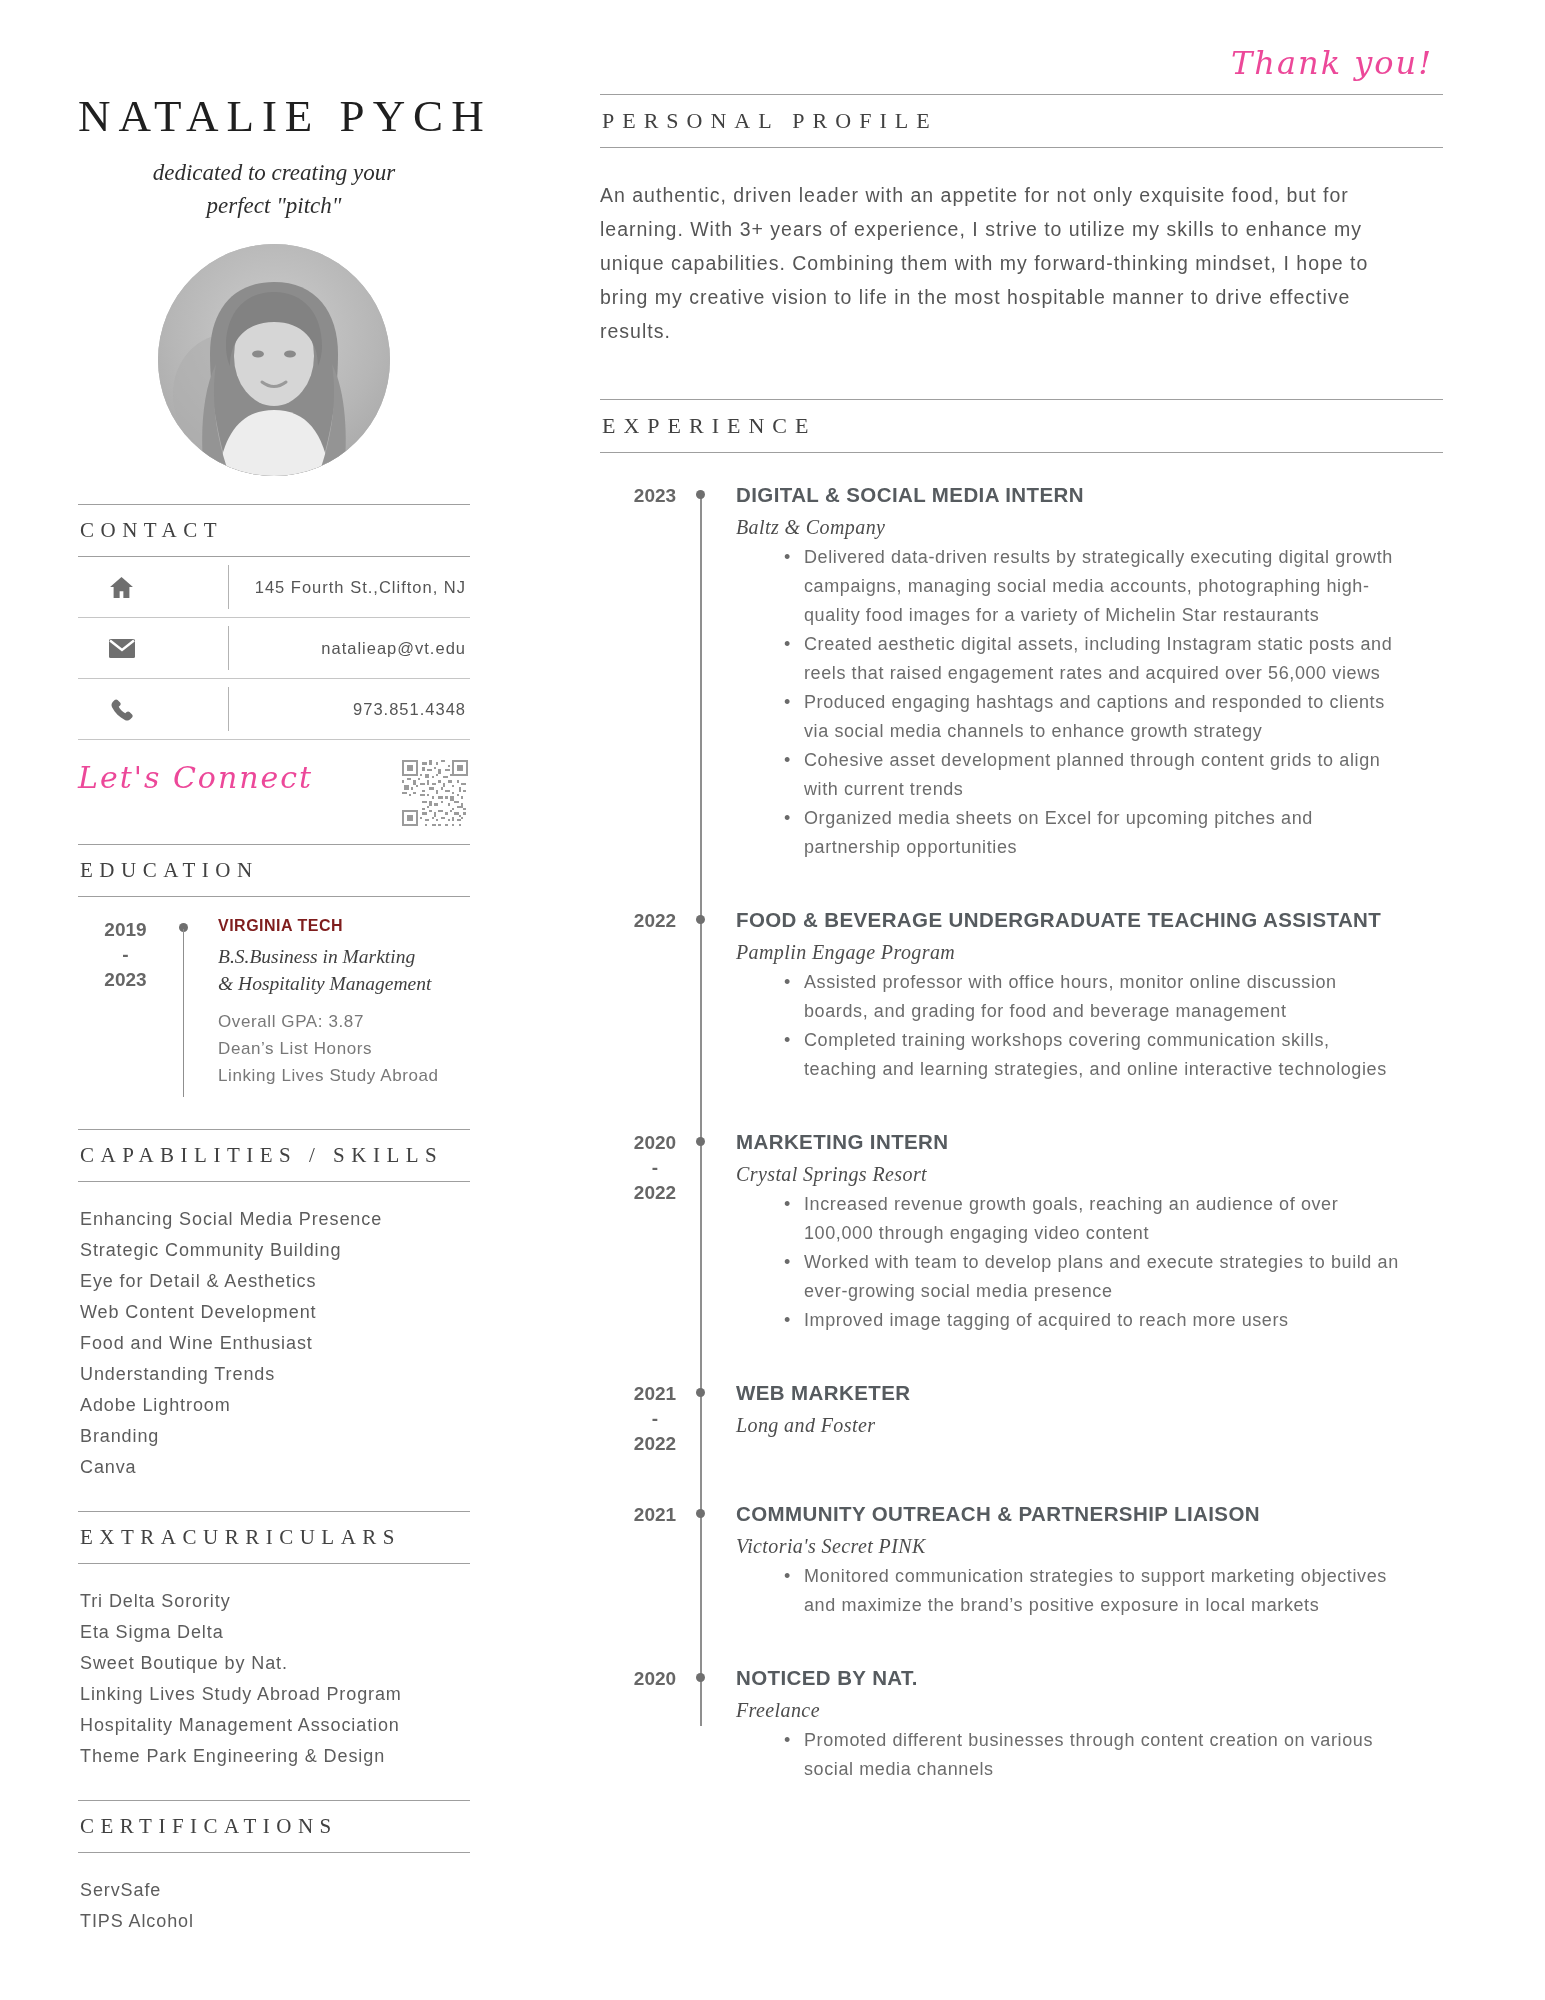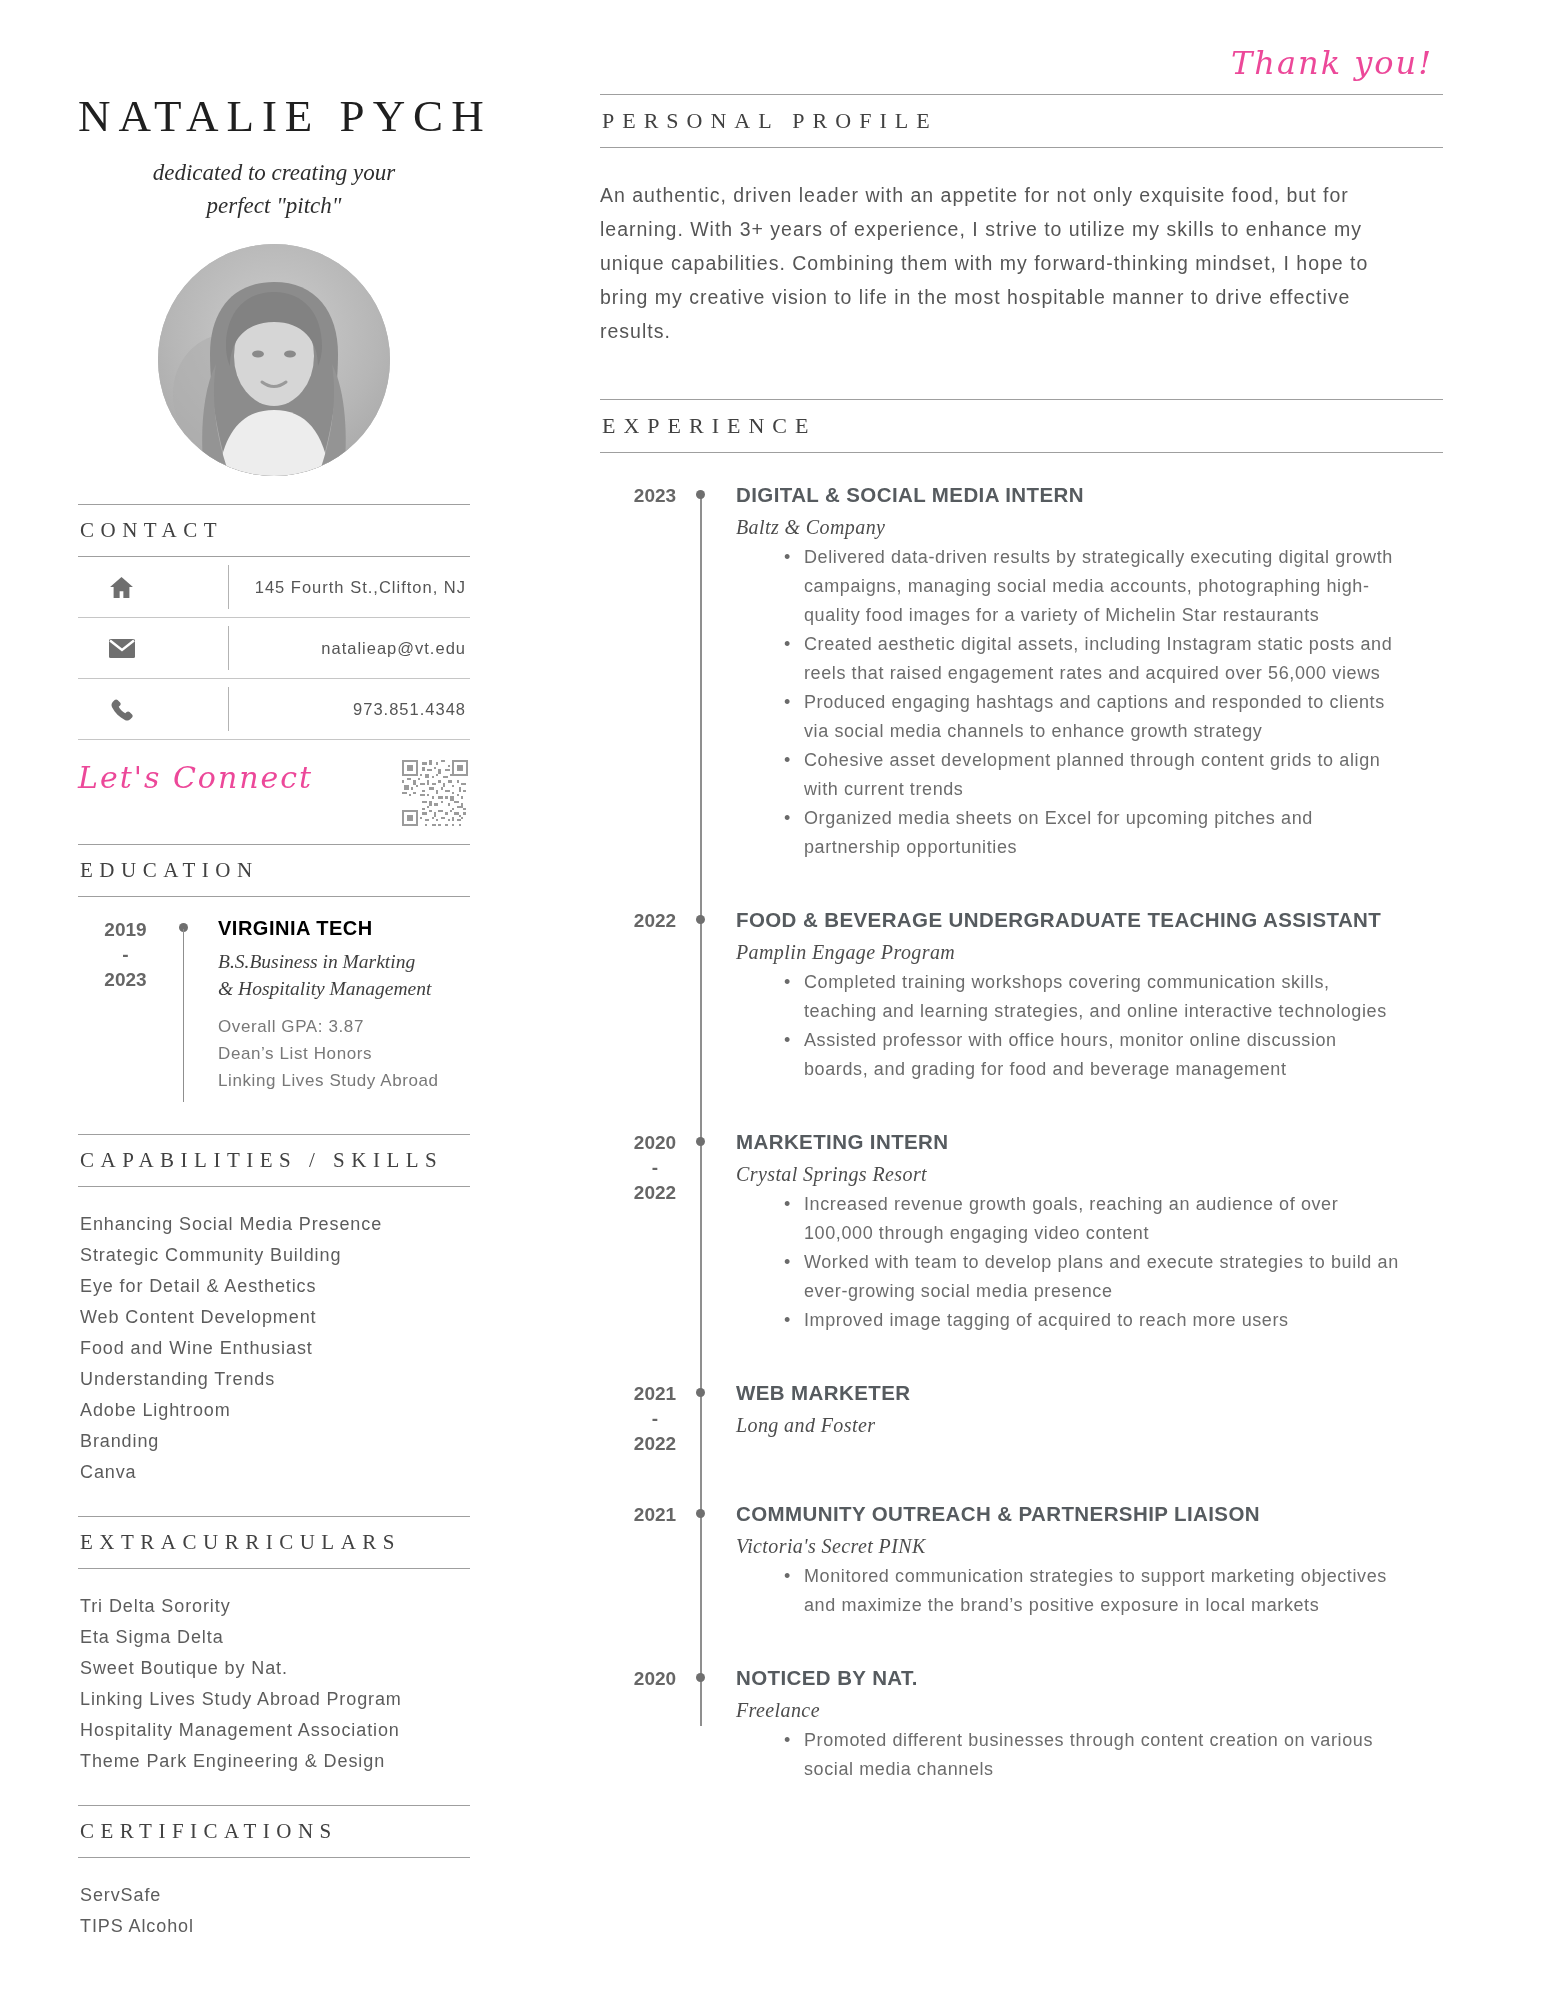--- a/index.html
+++ b/index.html
@@ -32,21 +32,21 @@
   .vdiv{width:1px;height:44px;background:#b3b3b3;}
   .contact-val{text-align:right;padding-right:4px;font-size:16.5px;letter-spacing:1px;color:#555;}
   .connect-row{display:flex;align-items:flex-start;justify-content:space-between;margin:20px 0 18px;}
   .connect-script{font-size:30px;}
   .qr{width:66px;height:66px;margin-right:2px;}
 
   .edu-entry{position:relative;display:grid;grid-template-columns:95px 45px 1fr;padding:20px 0 14px;}
   .edu-entry .tl-dot{position:absolute;left:101px;top:26px;width:9px;height:9px;border-radius:50%;background:#6f6f6f;}
   .edu-entry .tl-line{position:absolute;left:104.5px;top:32px;bottom:6px;width:1.5px;background:#8f8f8f;}
   .years{ text-align:center;font-weight:700;font-size:19px;line-height:25px;color:var(--year);}
-  .school{font-weight:700;font-size:20px;letter-spacing:.5px;color:#000000;}
+  .school{font-weight:700;font-size:16px;letter-spacing:.5px;color:#7f1d1d;}
   .degree{margin-top:8px;font-family:"Liberation Serif", serif;font-style:italic;
     font-size:19.5px;line-height:27px;color:#3f3f3f;}
   .edu-details{margin-top:11px;font-size:17px;line-height:27px;letter-spacing:.6px;color:#787878;}
 
   .side-list{list-style:none;margin:22px 0 28px;padding:0 0 0 2px;}
   .side-list li{font-size:18px;line-height:31px;letter-spacing:.9px;color:#5c5c5c;}
   .side-gap{margin-top:26px;}
 
   
   .main{position:absolute;left:600px;top:0;width:843px;}
@@ -352,22 +352,22 @@
       <div class="entry">
         <div class="entry-years">
           <div>2022</div>
           <div></div>
           <div></div>
         </div>
         <div class="entry-content">
           <div class="entry-title">FOOD &amp; BEVERAGE UNDERGRADUATE TEACHING ASSISTANT</div>
           <div class="entry-company">Pamplin Engage Program</div>
           <ul class="entry-bullets">
+            <li>Assisted professor with office hours, monitor online discussion boards, and grading for food and beverage management</li>
             <li>Completed training workshops covering communication skills, teaching and learning strategies, and online interactive technologies</li>
-            <li>Assisted professor with office hours, monitor online discussion boards, and grading for food and beverage management</li>
           </ul>
         </div>
       </div>
 
       <div class="entry">
         <div class="entry-years">
           <div>2020</div>
           <div>-</div>
           <div>2022</div>
         </div>

